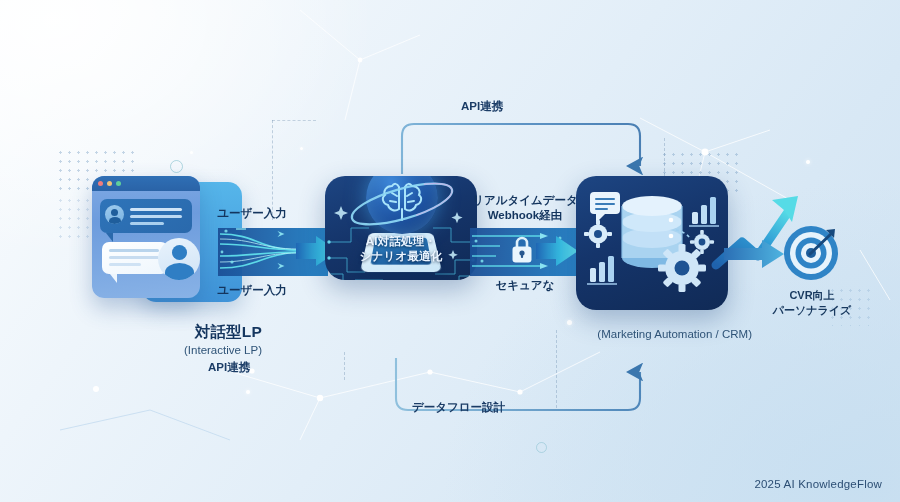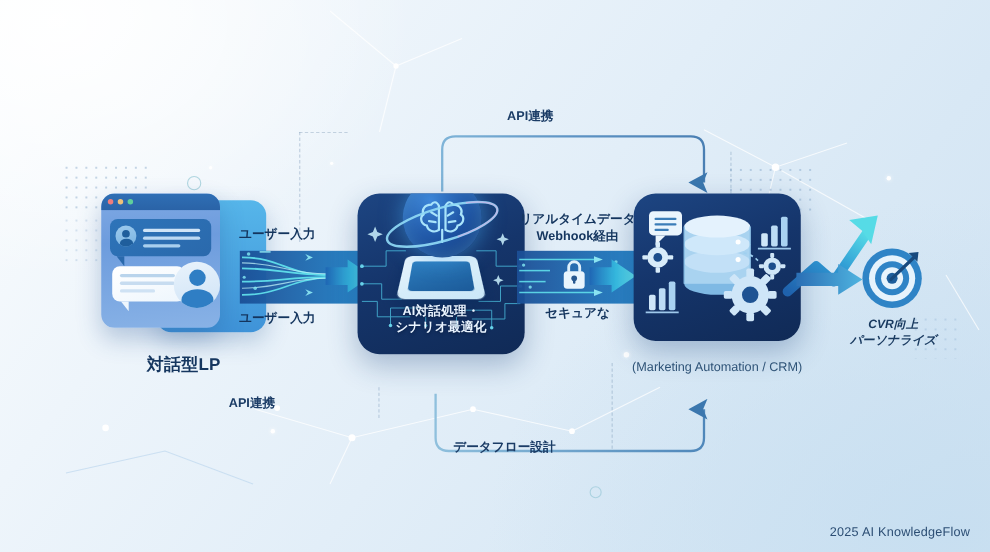--- a/index.html
+++ b/index.html
@@ -65,21 +65,21 @@
     color:#eaf4ff;
     font-weight:700;
     font-size:11.5px;
     line-height:15px;
     letter-spacing:0.2px;
     text-shadow: 0 1px 3px rgba(0,20,50,0.75);
   }
 
   .node-caption {
     position:absolute;
-    text-align:center;
+    text-align:right;
     color:#15365f;
   }
   .node-caption .ttl {
     font-size:15.5px;
     font-weight:700;
     letter-spacing:0.2px;
     line-height:20px;
     white-space:nowrap;
   }
   .node-caption .sub {
@@ -151,21 +151,20 @@
     white-space:nowrap;
   }
   .target-label {
     position:absolute;
     text-align:center;
     font-size:11px;
     font-weight:700;
     color:#18395f;
     line-height:15px;
     white-space:nowrap;
-    font-style:italic;
   }
 
   .footer {
     position:absolute;
     right:18px; bottom:12px;
     font-size:11.5px;
     color:#2c4e74;
     letter-spacing:0.2px;
   }
 </style>
@@ -277,20 +276,21 @@
 
       <div class="avatar-circ" style="left:66px; top:62px; width:42px; height:42px;">
         <div class="av-head" style="left:14px; top:7px; width:15px; height:15px;"></div>
         <div class="av-body" style="left:7px; top:25px; width:29px; height:19px;"></div>
       </div>
     </div>
   </div>
 
   <div class="node-caption" style="left:72px; top:322px; width:190px;">
     <div class="ttl">対話型LP</div>
+    <div class="sub">(Interactive LP)</div>
   </div>
 
   <svg width="900" height="502" style="position:absolute;inset:0;">
     <defs>
       <linearGradient id="cyanArrow" x1="0" y1="0" x2="1" y2="0">
         <stop offset="0%" stop-color="#1f66b4"></stop>
         <stop offset="55%" stop-color="#35b9e0"></stop>
         <stop offset="100%" stop-color="#63e6ef"></stop>
       </linearGradient>
       <linearGradient id="flowBand" x1="0" y1="0" x2="1" y2="0">
@@ -322,21 +322,21 @@
       <circle cx="232" cy="262" r="1.6"></circle>
       <circle cx="222" cy="252" r="1.4"></circle>
     </g>
 
     <path d="M296 243 L316 243 L316 236 L338 251 L316 266 L316 259 L296 259 Z" fill="url(#cyanArrow)"></path>
   </svg>
 
   <div class="flow-label" style="left:192px; top:206px; width:120px;">ユーザー入力</div>
   <div class="flow-label" style="left:192px; top:283px; width:120px;">ユーザー入力</div>
 
-  <div class="node node-chip" style="left:325px; top:176px; width:152px; height:146px;">
+  <div class="node node-chip" style="left:325px; top:176px; width:152px; height:104px;">
 
     <svg width="152" height="134" style="position:absolute;inset:0;">
       <g stroke="#4fc8e8" stroke-width="0.9" fill="none" opacity="0.75">
         <path d="M4 66 L26 66 L26 52 L44 52"></path>
         <path d="M4 82 L22 82 L22 96 L40 96"></path>
         <path d="M4 98 L18 98 L18 112 L48 112"></path>
         <path d="M148 66 L126 66 L126 52 L108 52"></path>
         <path d="M148 84 L130 84 L130 98 L110 98"></path>
         <path d="M148 100 L134 100 L134 114 L104 114"></path>
         <path d="M30 120 L30 104 L58 104"></path>

